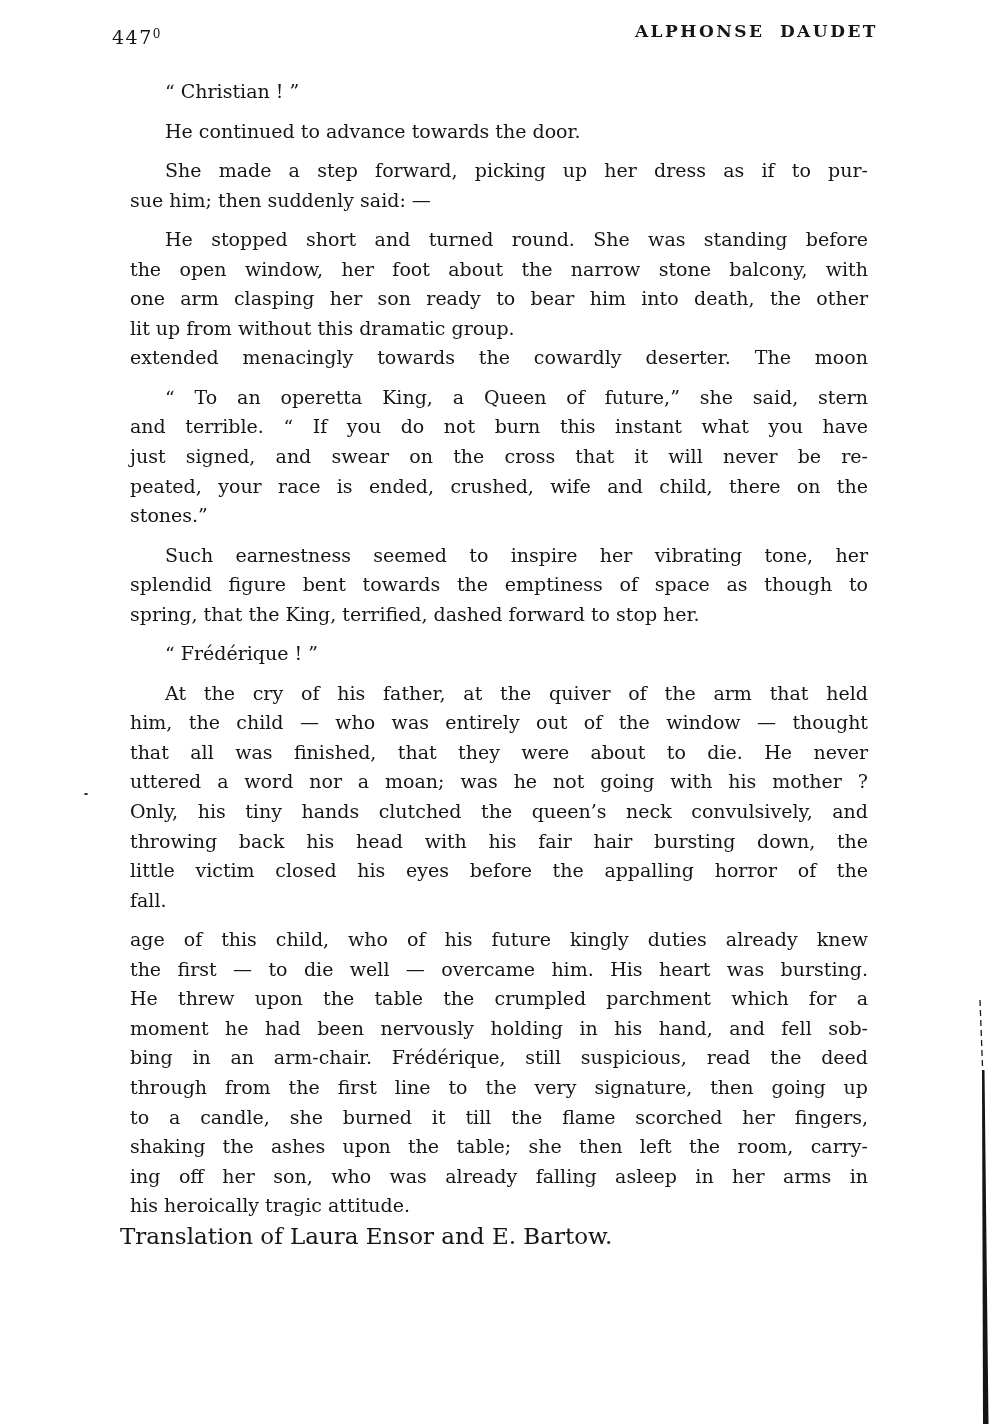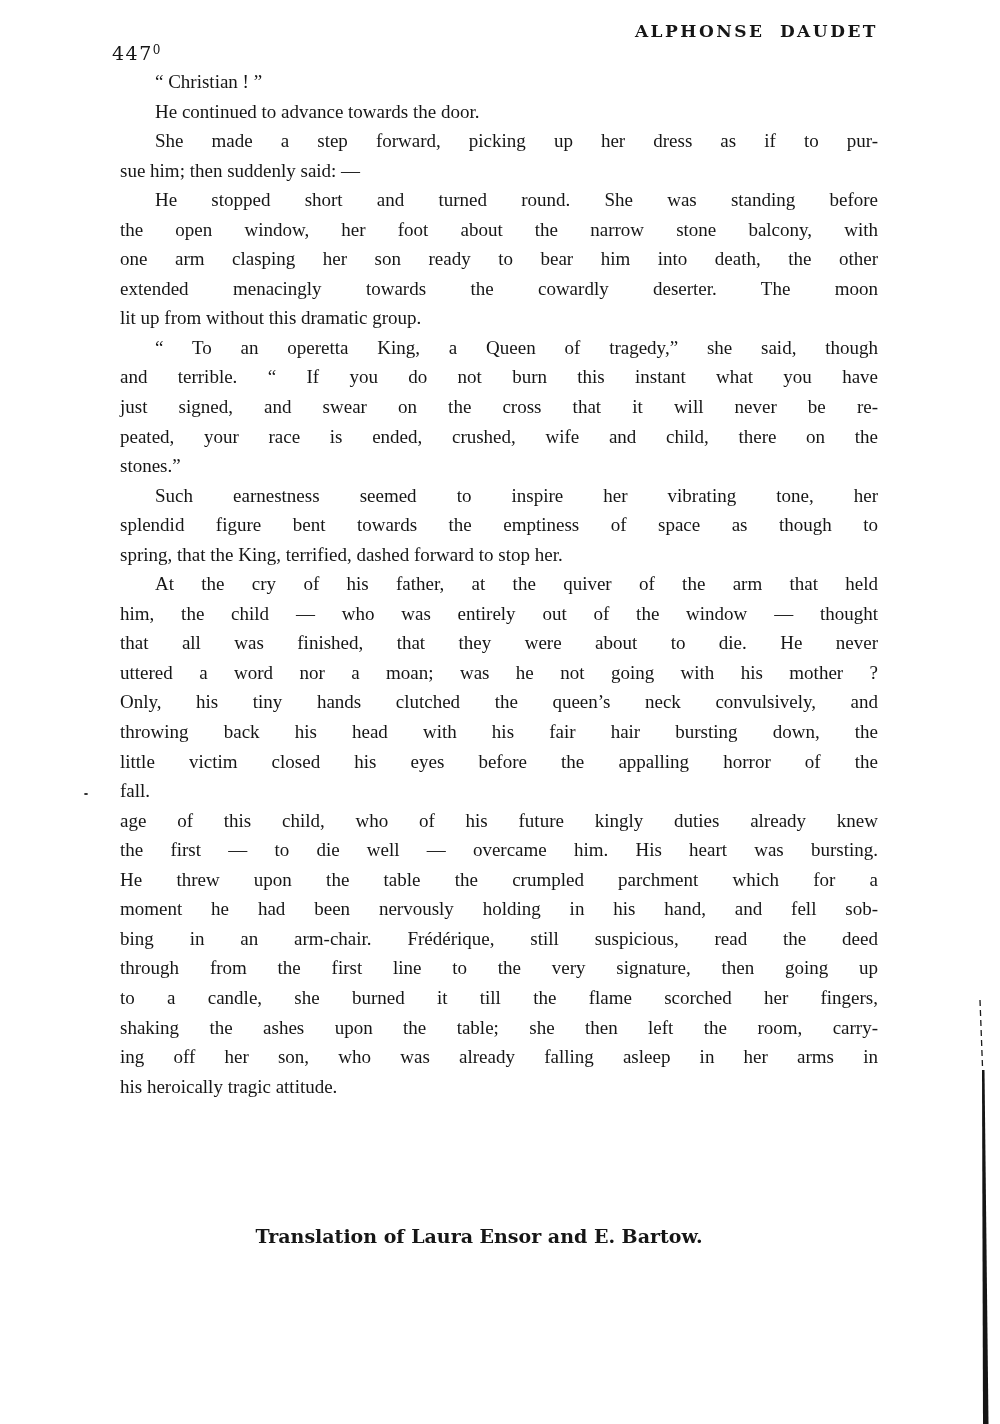--- a/index.html
+++ b/index.html
@@ -9,21 +9,21 @@
     height: 1424px;
     margin: 0 auto;
     background: #ffffff;
     font-family: "DejaVu Serif", "Liberation Serif", serif;
     color: #161616;
     overflow: hidden;
   }
   .page-number {
     position: absolute;
     left: 112px;
-    top: 42px;
+    top: 26px;
     font-size: 19px;
     letter-spacing: 1.5px;
     white-space: nowrap;
   }
   .page-number sup {
     font-size: 12px;
     vertical-align: 6px;
     letter-spacing: 0;
   }
   .running-header {
@@ -39,39 +39,38 @@
     white-space: nowrap;
   }
   .page-body {
     position: absolute;
     left: 120px;
     top: 67px;
     width: 758px;
     font-size: 19px;
     line-height: 29.55px;
   }
-  .para { margin: 0; font-family: Liberation Serif, serif; }
+  .para { margin: 10px; }
   .para .line {
     text-align: justify;
     text-align-last: justify;
     white-space: normal;
   }
   .para .line.first { text-indent: 35px; }
   .para .line.last { text-align-last: left; }
   .attribution {
     position: absolute;
     left: 120px;
     top: 1224px;
     width: 758px;
     box-sizing: border-box;
     padding-right: 40px;
-    text-align: center;
-    font-size: 19px;
+    text-align: left;
+    font-size: 23px;
     line-height: 24px;
-    font-weight: bold;
   }
   .artifact-dot {
     position: absolute;
     left: 84px;
     top: 793px;
     width: 4px;
     height: 2px;
     background: #222;
     border-radius: 50%;
   }
@@ -98,34 +97,37 @@
         <div class="line first last">He continued to advance towards the door.</div>
       </div>
       <div class="para">
         <div class="line first">She made a step forward, picking up her dress as if to pur-</div>
         <div class="line last">sue him; then suddenly said: —</div>
       </div>
       <div class="para">
         <div class="line first">He stopped short and turned round.  She was standing before</div>
         <div class="line">the open window, her foot about the narrow stone balcony, with</div>
         <div class="line">one arm clasping her son ready to bear him into death, the other</div>
+        <div class="line last">lit up from without this dramatic group.</div>
         <div class="line">extended menacingly towards the cowardly deserter.  The moon</div>
-        <div class="line last">lit up from without this dramatic group.</div>
       </div>
       <div class="para">
-        <div class="line first">“ To an operetta King, a Queen of tragedy,” she said, though</div>
+        <div class="line first">“ To an operetta King, a Queen of future,” she said, stern</div>
         <div class="line">and terrible.  “ If you do not burn this instant what you have</div>
         <div class="line">just signed, and swear on the cross that it will never be re-</div>
         <div class="line">peated, your race is ended, crushed, wife and child, there on the</div>
         <div class="line last">stones.”</div>
       </div>
       <div class="para">
         <div class="line first">Such earnestness seemed to inspire her vibrating tone, her</div>
         <div class="line">splendid figure bent towards the emptiness of space as though to</div>
         <div class="line last">spring, that the King, terrified, dashed forward to stop her.</div>
+      </div>
+      <div class="para">
+        <div class="line first last">“ Frédérique ! ”</div>
       </div>
       <div class="para">
         <div class="line first">At the cry of his father, at the quiver of the arm that held</div>
         <div class="line">him, the child — who was entirely out of the window — thought</div>
         <div class="line">that all was finished, that they were about to die.  He never</div>
         <div class="line">uttered a word nor a moan; was he not going with his mother ?</div>
         <div class="line">Only, his tiny hands clutched the queen’s neck convulsively, and</div>
         <div class="line">throwing back his head with his fair hair bursting down, the</div>
         <div class="line">little victim closed his eyes before the appalling horror of the</div>
         <div class="line last">fall.</div>

